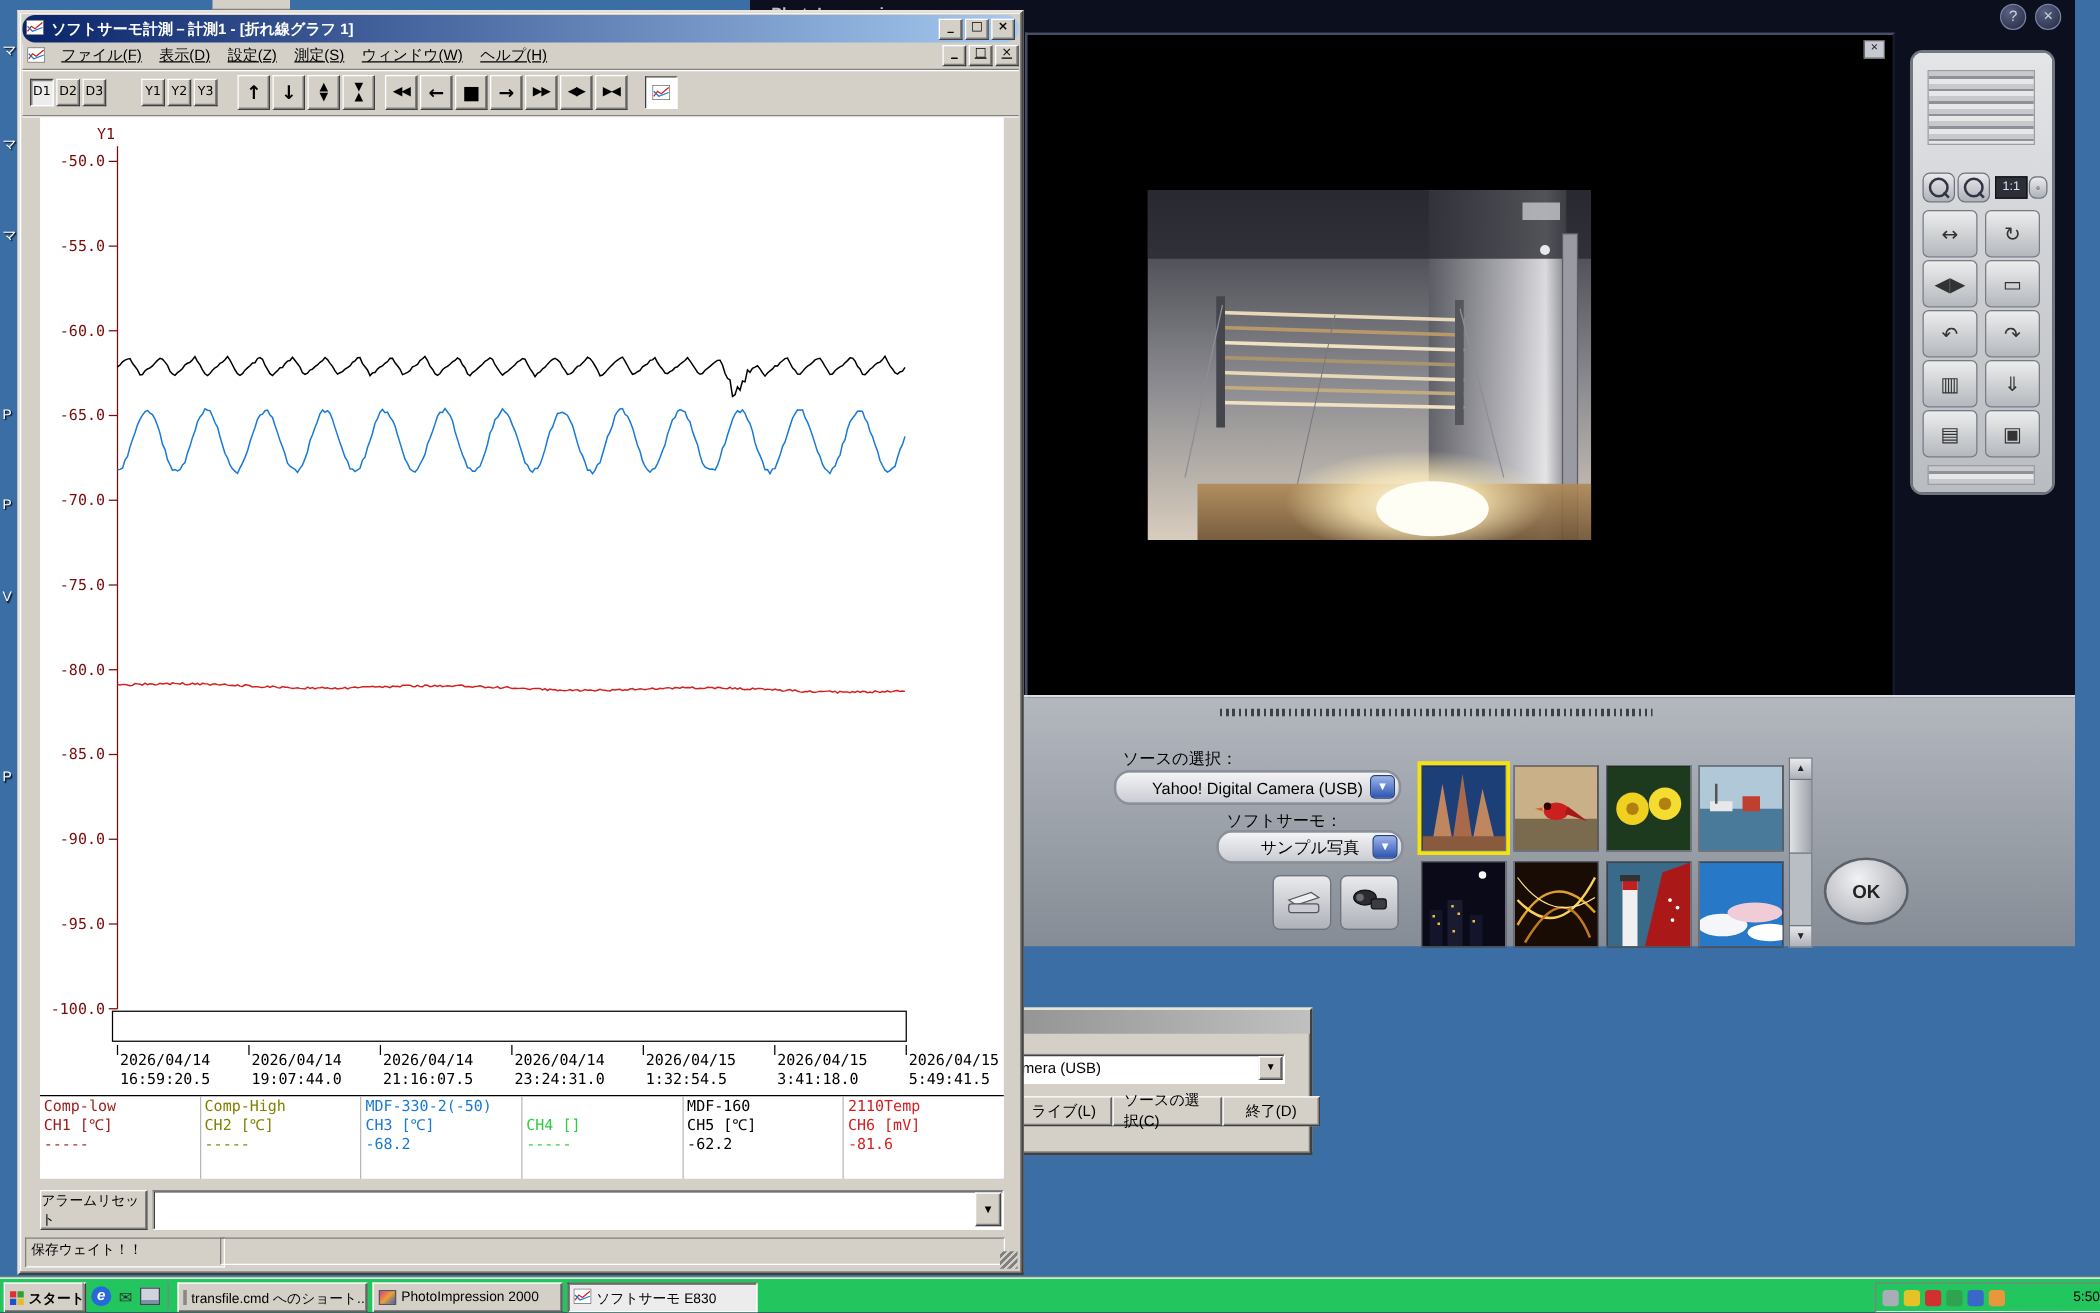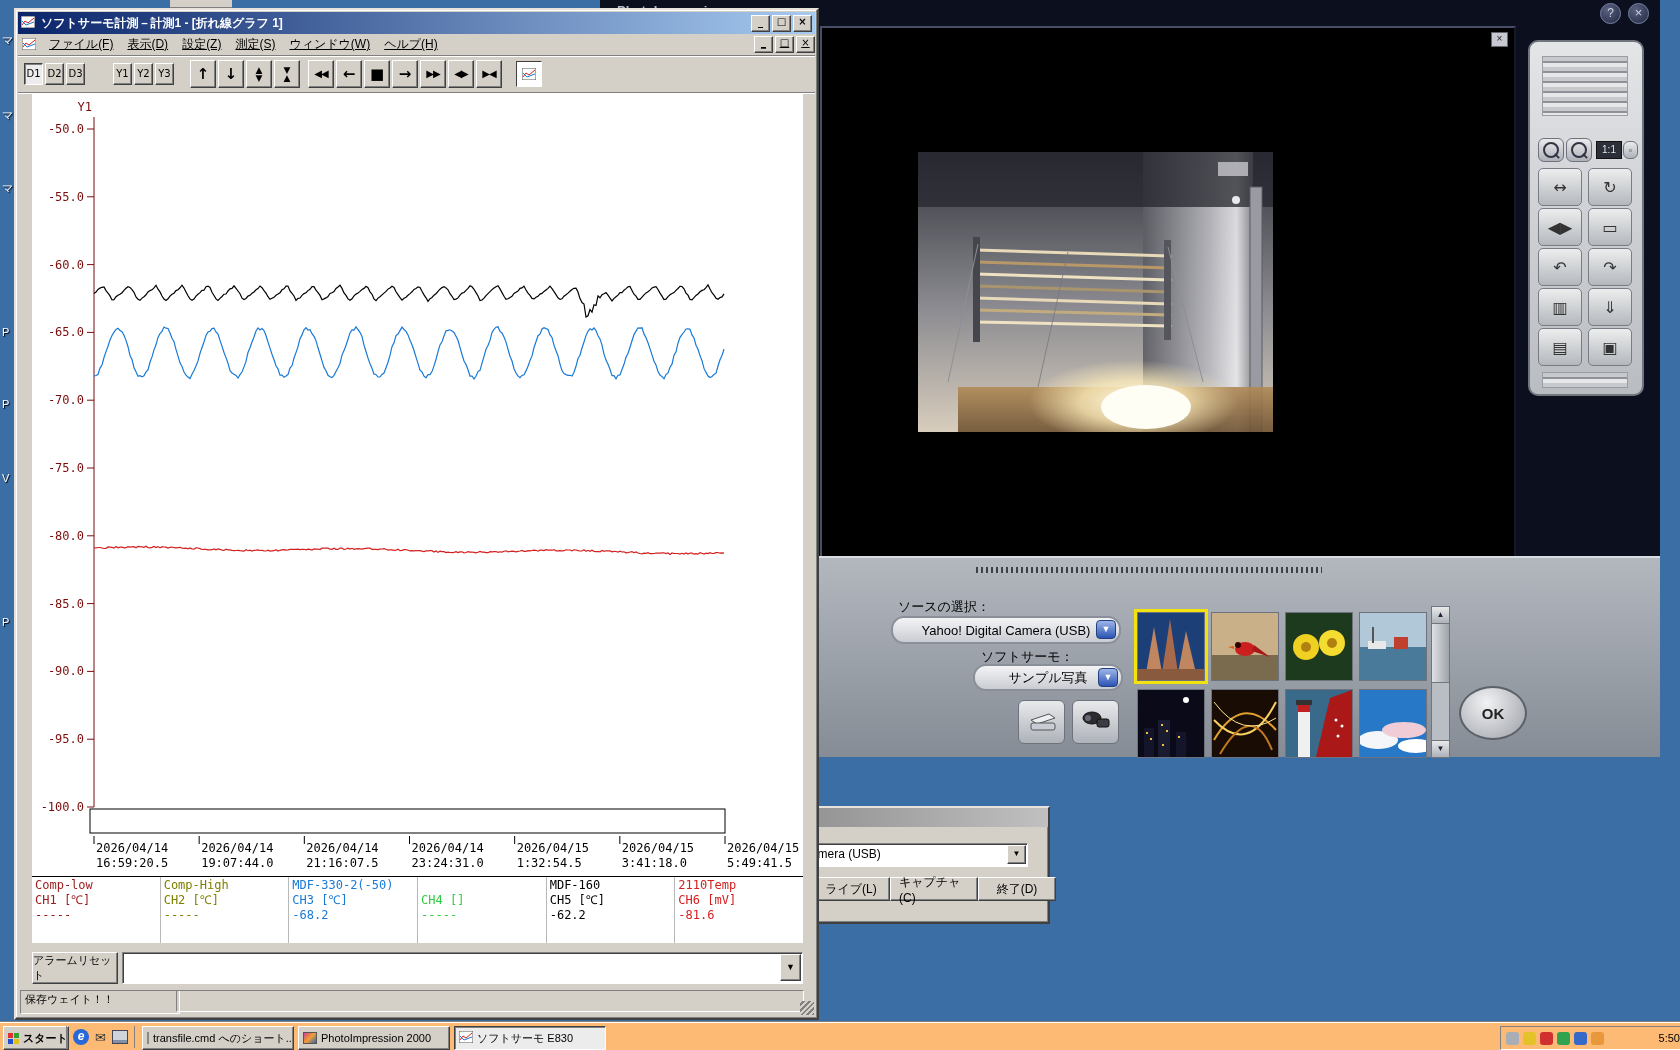--- a/index.html
+++ b/index.html
@@ -23,21 +23,21 @@
   
   #pi-window{background:#0c0f1e;}
   .pill{background:linear-gradient(#f4f4f6,#c9ccd2);border:2px solid #8a8f99;border-radius:13px;display:flex;align-items:center;justify-content:center;font-size:13px;}
   .pill .arrowbtn{position:absolute;right:3px;top:2px;width:18px;height:17px;border-radius:4px;background:linear-gradient(#9db4e8,#2b55b4);border:1px solid #24407e;color:#fff;font-size:9px;text-align:center;line-height:16px;}
   .pi-btn{background:linear-gradient(#e9eaec,#aeb2b9);border:1px solid #6d727c;border-radius:6px;display:flex;align-items:center;justify-content:center;}
   .thumb{border:1px solid #6d727c;background:#000;}
   .thumb.selected{outline:3px solid #f2e30e;}
   .grille{background:repeating-linear-gradient(#c7c9cd 0 4px,#8e9197 4px 6px,#e6e7e9 6px 10px);border:1px solid #9a9da3;}
   .gridbtn{width:42px;height:36px;background:linear-gradient(#eceded,#b4b8bd);border:1px solid #777c85;border-radius:5px;display:flex;align-items:center;justify-content:center;font-family:"DejaVu Sans",sans-serif;font-size:16px;color:#333;}
   
-  #taskbar{background:#fdba74;border-top:1px solid #fff;box-shadow:0 -1px 0 #808080;}
+  #taskbar{background:#22c55e;border-top:1px solid #fff;box-shadow:0 -1px 0 #808080;}
   .task-btn{height:22px;display:flex;align-items:center;gap:4px;padding:0 4px;font-size:11px;overflow:hidden;white-space:nowrap;width:142px;}
   .tray-ico{width:13px;height:13px;border-radius:3px;display:inline-block;}
   .edge-label{position:absolute;left:2px;color:#fff;font-size:11px;text-shadow:1px 1px 1px #001;}
   .dlg-btn{height:22px;padding:0 8px;font-size:12px;display:flex;align-items:center;justify-content:center;}
   .magnifier{width:12px;height:12px;border:2px solid #334;border-radius:50%;position:relative;}
   .magnifier:after{content:"";position:absolute;width:6px;height:2px;background:#334;transform:rotate(45deg);left:9px;top:11px;}
 </style>
 </head>
 <body>
 
@@ -269,28 +269,28 @@
   </div>
 
   <div class="abs winbox" style="left:700px;top:806px;width:346px;height:114px;z-index:2;">
     <div class="titlebar" style="height:19px;background:linear-gradient(90deg,#7f7f7f,#c0c0c0);"></div>
     <div class="abs sunken" style="left:18px;top:35px;width:306px;height:22px;overflow:hidden;">
       <span style="position:absolute;left:4px;top:3px;font-size:12px;white-space:nowrap;">Yahoo! Digital Camera (USB)</span>
       <span class="raised" style="position:absolute;right:1px;top:1px;width:17px;height:17px;text-align:center;font-size:8px;line-height:16px;">▼</span>
     </div>
     <div id="dlg-buttons" class="abs" style="left:110px;top:69px;width:230px;height:24px;display:flex;">
         <div class="raised dlg-btn" style="min-width: 60px;">ライブ(L)</div>
-        <div class="raised dlg-btn" style="min-width: 70px;">キャプチャ(C)</div>
+        <div class="raised dlg-btn" style="min-width: 70px;">ソースの選択(C)</div>
         <div class="raised dlg-btn" style="min-width: 60px;">終了(D)</div>
       </div>
   </div>
 
   <div class="abs winbox" style="left:14px;top:8px;width:801px;height:1008px;z-index:3;">
 
-    <div class="titlebar abs" style="left:2px;top:2px;right:2px;height:22px;">
+    <div class="titlebar abs" style="left:2px;top:2px;right:2px;height:22px;border-radius:10px;">
       <span class="mini-chart-slot" style="width:16px;height:14px;margin-right:4px;"><svg width="14" height="12" viewBox="0 0 14 12">
             <rect width="14" height="12" fill="#fff" stroke="#555"></rect>
             <polyline points="1,9 4,5 7,7 13,2" fill="none" stroke="#d42020"></polyline>
             <polyline points="1,5 5,9 13,6" fill="none" stroke="#1879d6"></polyline>
           </svg></span>
       <span style="font-size:12px;">ソフトサーモ計測－計測1 - [折れ線グラフ 1]</span>
       <span style="flex:1"></span>
       <span class="tb-btn raised">_</span>
       <span class="tb-btn raised">□</span>
       <span class="tb-btn raised">×</span>

